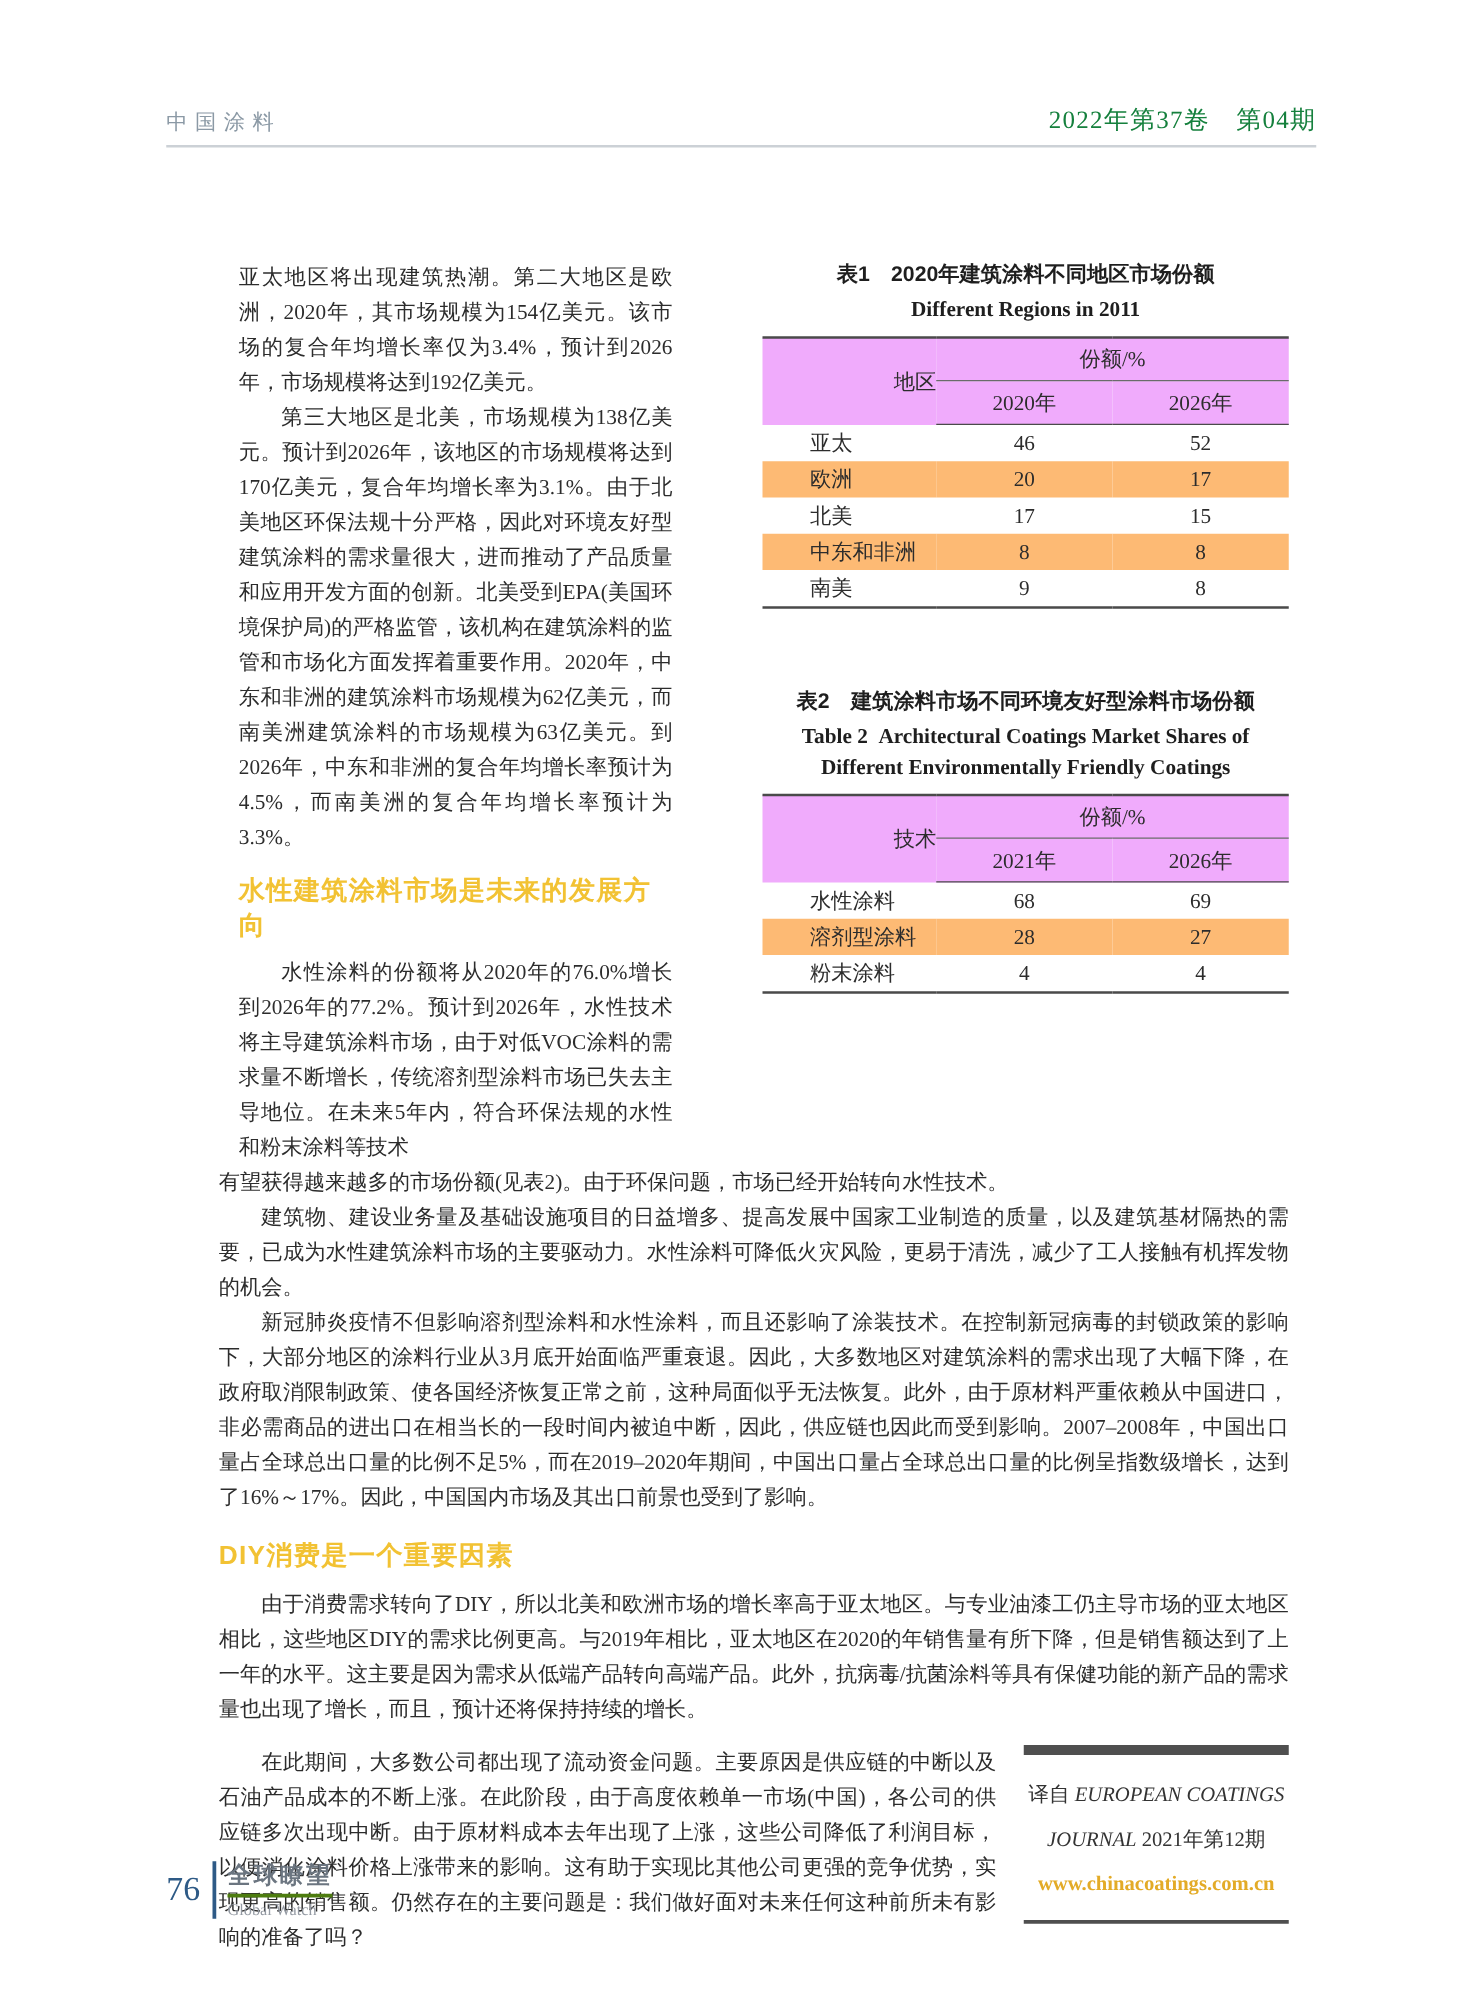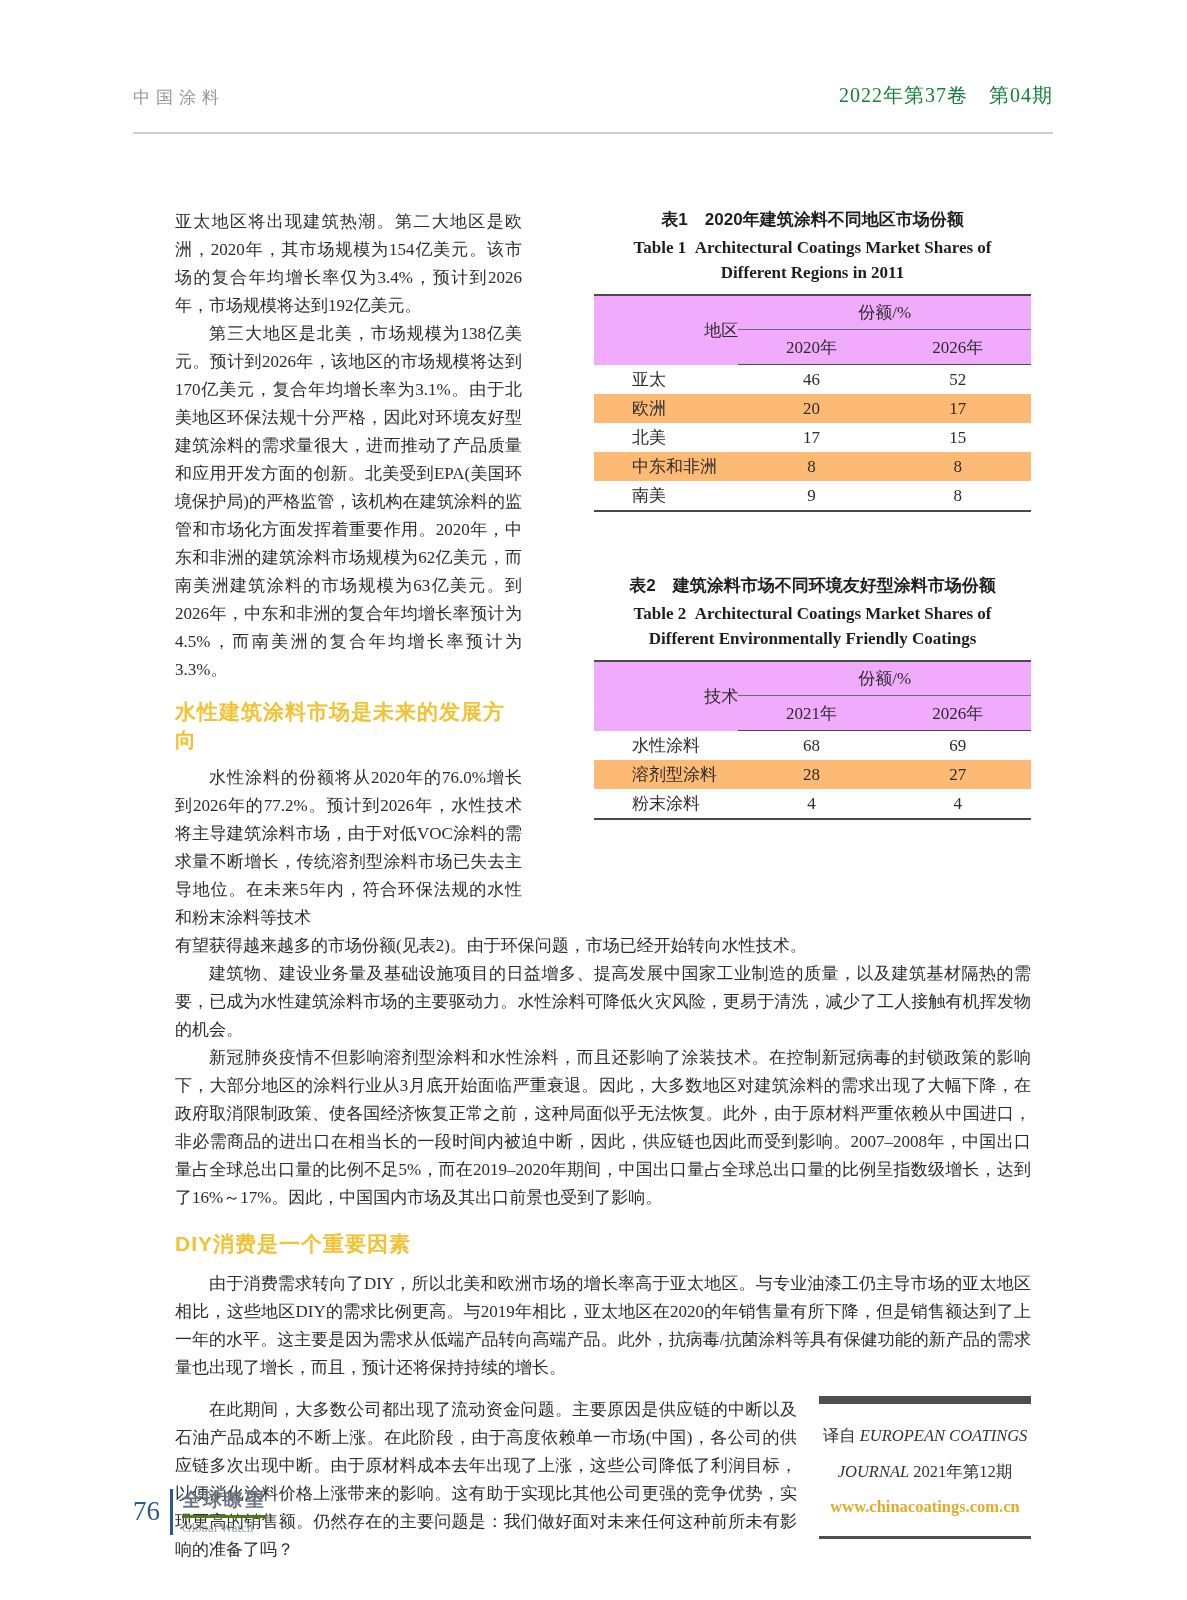--- a/index.html
+++ b/index.html
@@ -1,29 +1,29 @@
 <!DOCTYPE html>
 <html><head>
 <meta charset="utf-8">
 <style>
   html,body{margin:0;padding:0;background:#ffffff;}
   .page{position:relative;width:1187px;height:1600px;background:#ffffff;overflow:hidden;
         font-family:"Liberation Serif","DejaVu Serif",serif;color:#2c2c2c;}
 
   
   .page-header{position:absolute;top:82px;left:133px;width:920px;
-        border-bottom:2px solid #ccd1d6;padding-bottom:23px;
+        border-bottom:2px solid #ccd1d6;padding-bottom:7px;
         display:flex;justify-content:space-between;align-items:flex-end;}
   .journal-name{font-size:17px;color:#8b99a5;letter-spacing:6px;}
   .issue-info{font-size:20px;color:#15803d;letter-spacing:1px;}
 
   
   .content{position:absolute;top:208px;left:175px;width:856px;}
   .top-section{display:flex;}
-  .left-col{width:347px;flex:0 0 347px;margin-right:72px;}
+  .left-col{width:347px;flex:0 0 347px;margin-right:72px;margin-left:16px;}
   .right-col{flex:1;}
 
   p.body-text{margin:0;font-size:17px;line-height:28px;text-align:justify;
         text-indent:2em;color:#2c2c2c;}
   p.no-indent{text-indent:0;}
 
   h2.section-heading{margin:14px 0 10px 0;font-family:"Liberation Sans","DejaVu Sans",sans-serif;
         font-size:21px;font-weight:bold;color:#f2c233;letter-spacing:1px;}
   .fullwidth h2.section-heading{margin:18px 0 12px 0;}
 
@@ -82,21 +82,20 @@
         <p class="body-text no-indent">亚太地区将出现建筑热潮。第二大地区是欧洲，2020年，其市场规模为154亿美元。该市场的复合年均增长率仅为3.4%，预计到2026年，市场规模将达到192亿美元。</p>
         <p class="body-text">第三大地区是北美，市场规模为138亿美元。预计到2026年，该地区的市场规模将达到170亿美元，复合年均增长率为3.1%。由于北美地区环保法规十分严格，因此对环境友好型建筑涂料的需求量很大，进而推动了产品质量和应用开发方面的创新。北美受到EPA(美国环境保护局)的严格监管，该机构在建筑涂料的监管和市场化方面发挥着重要作用。2020年，中东和非洲的建筑涂料市场规模为62亿美元，而南美洲建筑涂料的市场规模为63亿美元。到2026年，中东和非洲的复合年均增长率预计为4.5%，而南美洲的复合年均增长率预计为3.3%。</p>
         <h2 class="section-heading">水性建筑涂料市场是未来的发展方向</h2>
         <p class="body-text">水性涂料的份额将从2020年的76.0%增长到2026年的77.2%。预计到2026年，水性技术将主导建筑涂料市场，由于对低VOC涂料的需求量不断增长，传统溶剂型涂料市场已失去主导地位。在未来5年内，符合环保法规的水性和粉末涂料等技术</p>
       </div>
 
       <div class="right-col">
 
         <div class="table-block">
           <div class="table-title-cn">表1　2020年建筑涂料不同地区市场份额</div>
-          <div class="table-title-en">Table 1&nbsp;&nbsp;Architectural Coatings Market Shares of</div>
           <div class="table-title-en">Different Regions in 2011</div>
           <table class="data-table">
             <thead>
               <tr>
                 <th class="col1" rowspan="2">地区</th>
                 <th class="span-h" colspan="2">份额/%</th>
               </tr>
               <tr class="years">
                 <th>2020年</th>
                 <th>2026年</th>

